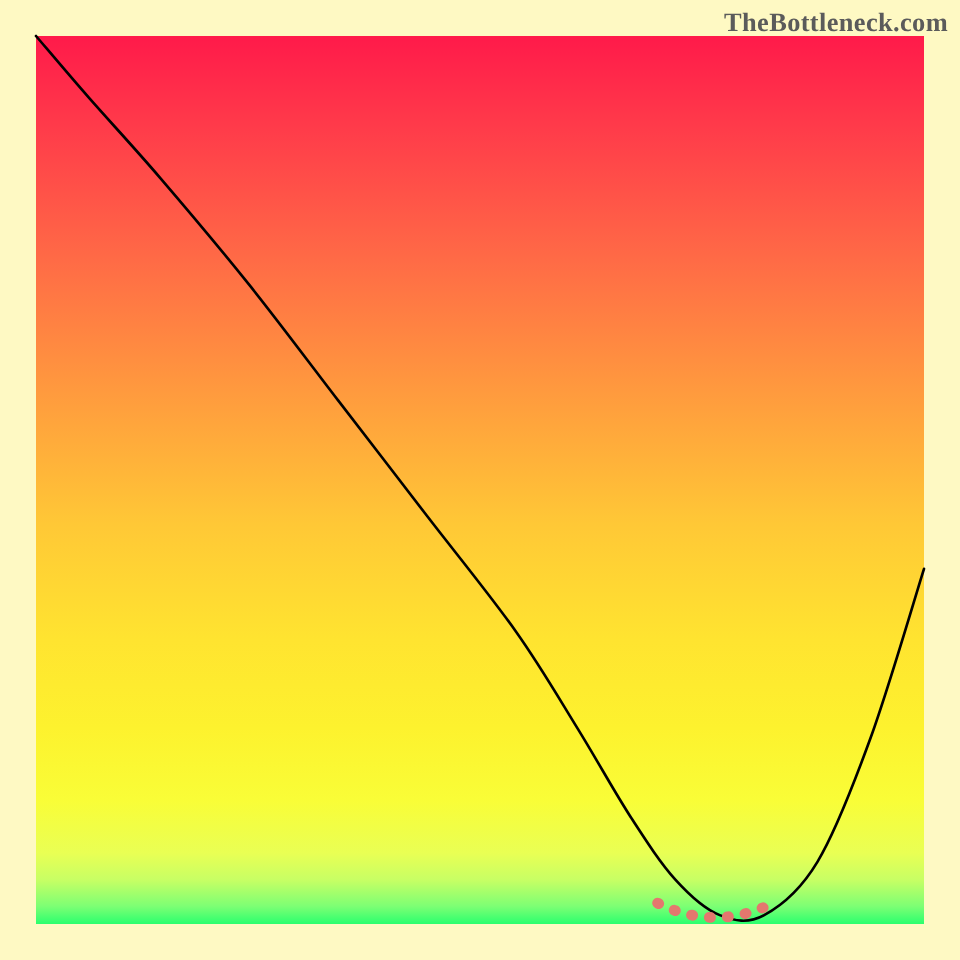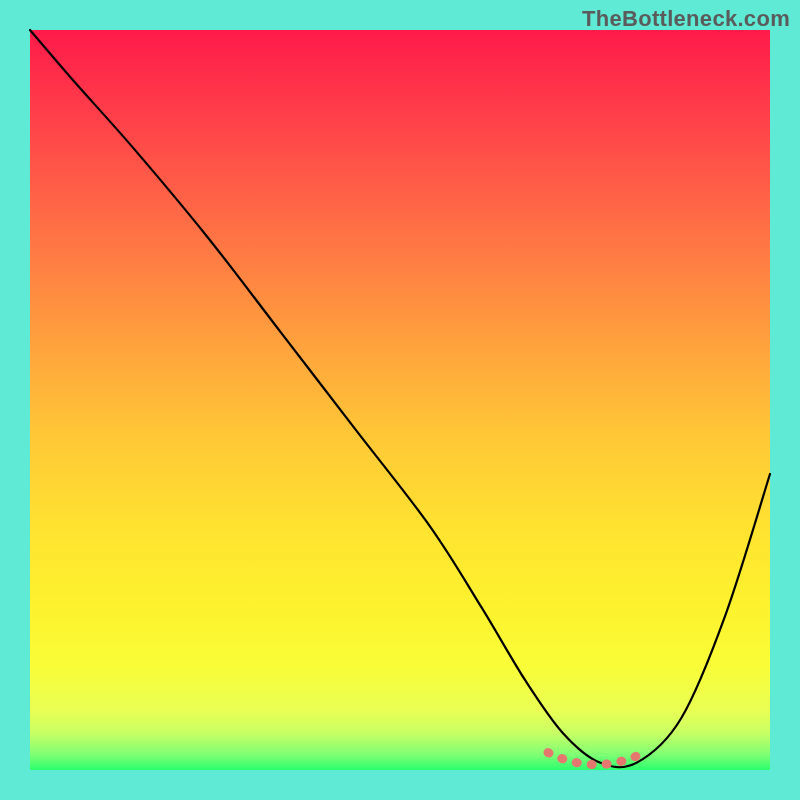--- a/index.html
+++ b/index.html
@@ -8,21 +8,22 @@
     width: 800px;
     height: 800px;
     background: #000;
     overflow: hidden;
     font-family: Arial, Helvetica, sans-serif;
   }
   .frame {
     position: relative;
     width: 800px;
     height: 800px;
-    background: #5eead4;
+    background: #fef9c3;
+    font-family: Liberation Serif, serif;
   }
   .watermark {
     position: absolute;
     top: 6px;
     right: 10px;
     color: #5b5b5b;
     font-size: 22px;
     font-weight: 600;
     letter-spacing: 0.3px;
     z-index: 10;

